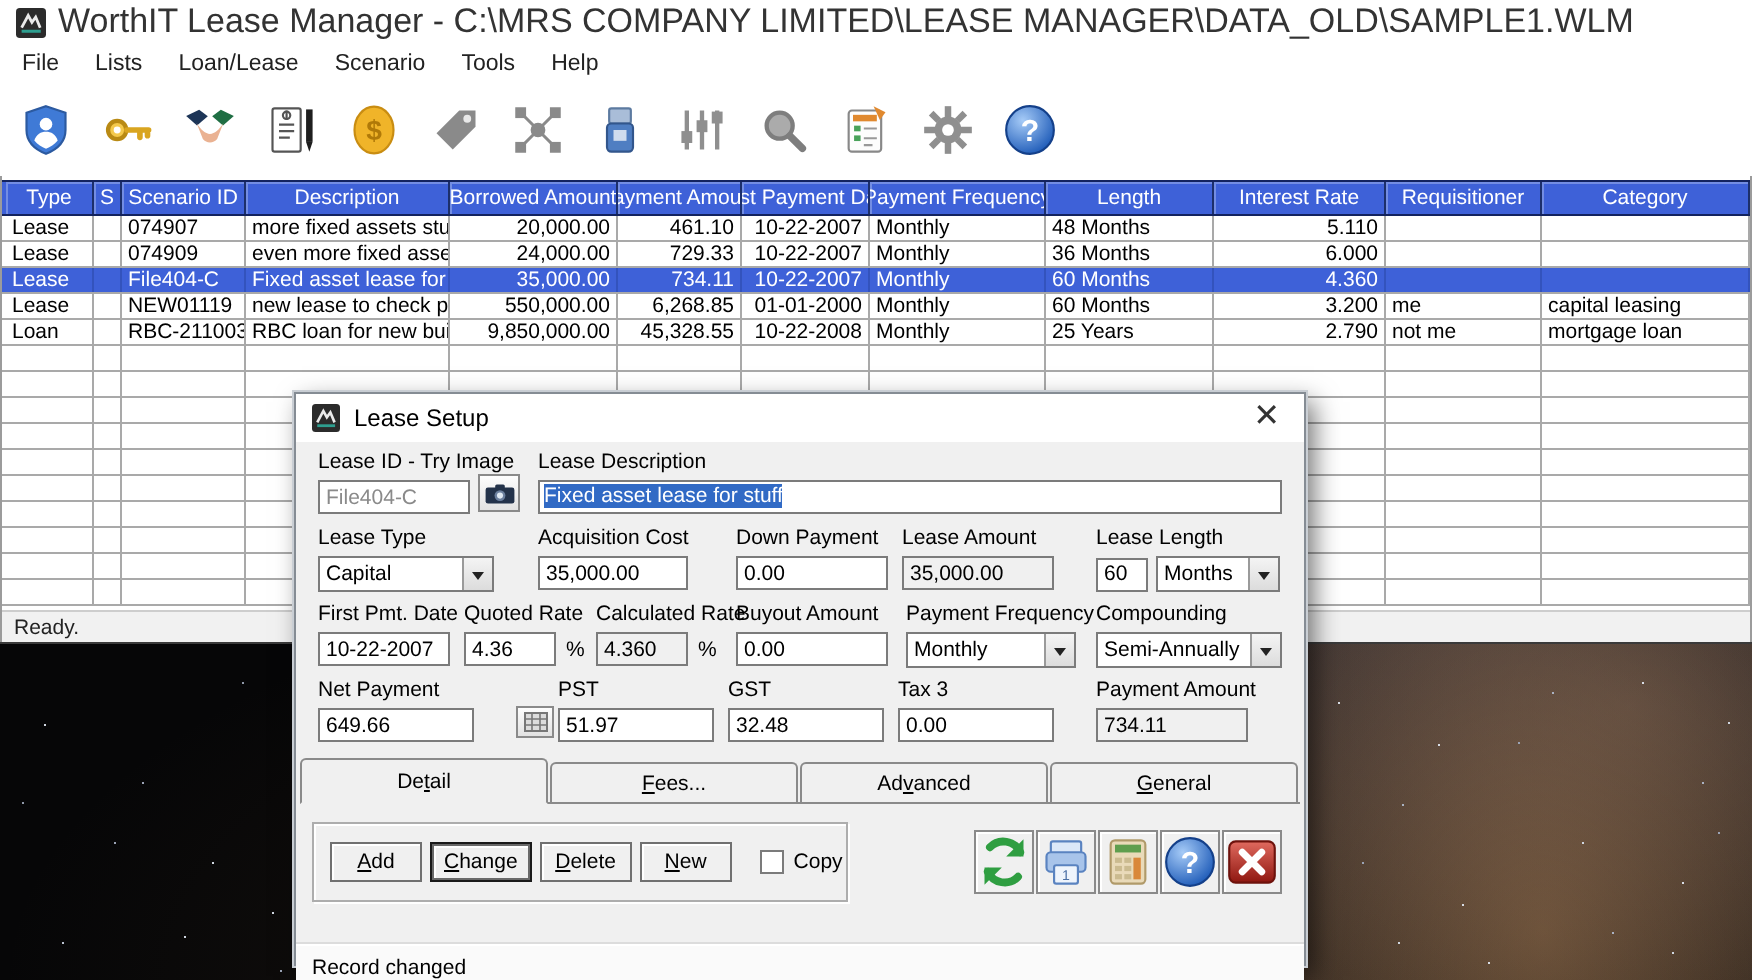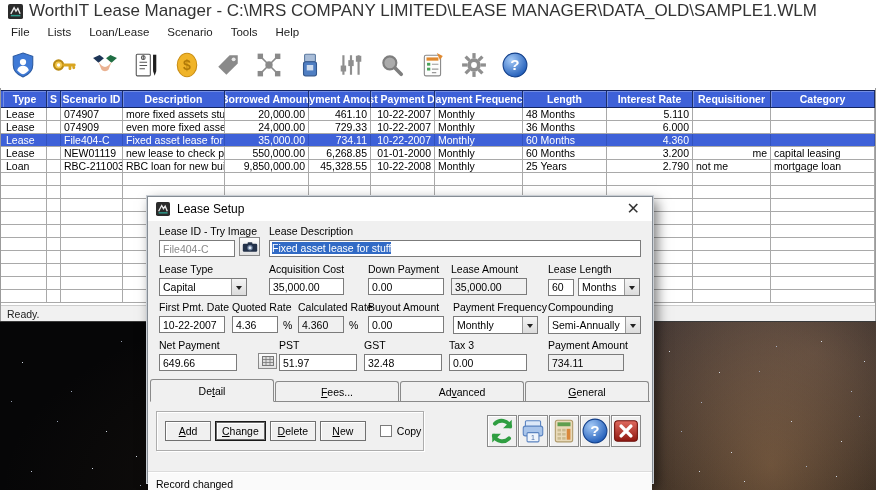--- a/index.html
+++ b/index.html
@@ -30,21 +30,21 @@
   .titlebar .appicon { width:15px; height:15px; margin:0 6px 0 2px; flex:none; }
   .titlebar .title { font-size:17px; color:#333; white-space:nowrap; overflow:hidden; }
   .menubar { height:20px; display:flex; align-items:center; background:#fff; font-size:11.5px; color:#222; padding-left:2px; }
   .menu-item { padding:2px 9px; cursor:default; }
   .toolbar { height:46px; display:flex; align-items:center; padding-left:9px; gap:13px; background:#fff; }
   .tbtn { width:28px; height:28px; display:flex; align-items:center; justify-content:center; }
   .tbtn svg { width:26px; height:26px; }
 
   
   .grid { position:absolute; top:90px; left:1px; right:1px; font-size:10.5px; }
-  .grid-header { display:flex; height:18px; background:#3e61d8; border-top:1px solid #13235f; border-bottom:1px solid #13235f;font-weight:bold; }
+  .grid-header { display:flex; height:18px; background:#3e61d8; border-top:1px solid #13235f; border-bottom:1px solid #13235f; }
   .hcell { color:#fff; display:flex; align-items:center; justify-content:center; overflow:hidden; white-space:nowrap;
     border-right:1px solid #1c2f6b; box-shadow:inset 1px 1px 0 rgba(255,255,255,.28); flex:none; }
   .grid-row { display:flex; height:13px; border-bottom:1px solid #a9a9a9; background:#fff; }
   .cell { overflow:hidden; white-space:nowrap; border-right:1px solid #a9a9a9; padding:0 3px; line-height:12px; color:#000; flex:none; }
   .grid-row.selected { background:#3e61d8; }
   .grid-row.selected .cell { color:#fff; border-right-color:#3353bd; }
   .gutter { width:2px; flex:none; }
 
   .statusbar { position:absolute; top:305px; left:1px; right:1px; height:16px; background:#f1f1f1;
     border-top:1px solid #cdcdcd; font-size:10.5px; color:#222; padding:2px 0 0 6px; }
@@ -309,21 +309,21 @@
           <div class="cell" style="width: 44px; text-align: left;">Lease</div>
           <div class="cell" style="width: 14px; text-align: left;"></div>
           <div class="cell" style="width: 62px; text-align: left;">NEW01119</div>
           <div class="cell" style="width: 102px; text-align: left;">new lease to check paym</div>
           <div class="cell" style="width: 84px; text-align: right;">550,000.00</div>
           <div class="cell" style="width: 62px; text-align: right;">6,268.85</div>
           <div class="cell" style="width: 64px; text-align: right;">01-01-2000</div>
           <div class="cell" style="width: 88px; text-align: left;">Monthly</div>
           <div class="cell" style="width: 84px; text-align: left;">60 Months</div>
           <div class="cell" style="width: 86px; text-align: right;">3.200</div>
-          <div class="cell" style="width: 78px; text-align: right;">me</div>
+          <div class="cell" style="width: 78px; text-align: left;">me</div>
           <div class="cell" style="width: 84px; text-align: left; flex: 1 1 0%;">capital leasing</div>
         </div>
         <div class="grid-row">
           <div class="gutter"></div>
           <div class="cell" style="width: 44px; text-align: left;">Loan</div>
           <div class="cell" style="width: 14px; text-align: left;"></div>
           <div class="cell" style="width: 62px; text-align: left;">RBC-2110035</div>
           <div class="cell" style="width: 102px; text-align: left;">RBC loan for new building</div>
           <div class="cell" style="width: 84px; text-align: right;">9,850,000.00</div>
           <div class="cell" style="width: 62px; text-align: right;">45,328.55</div>

